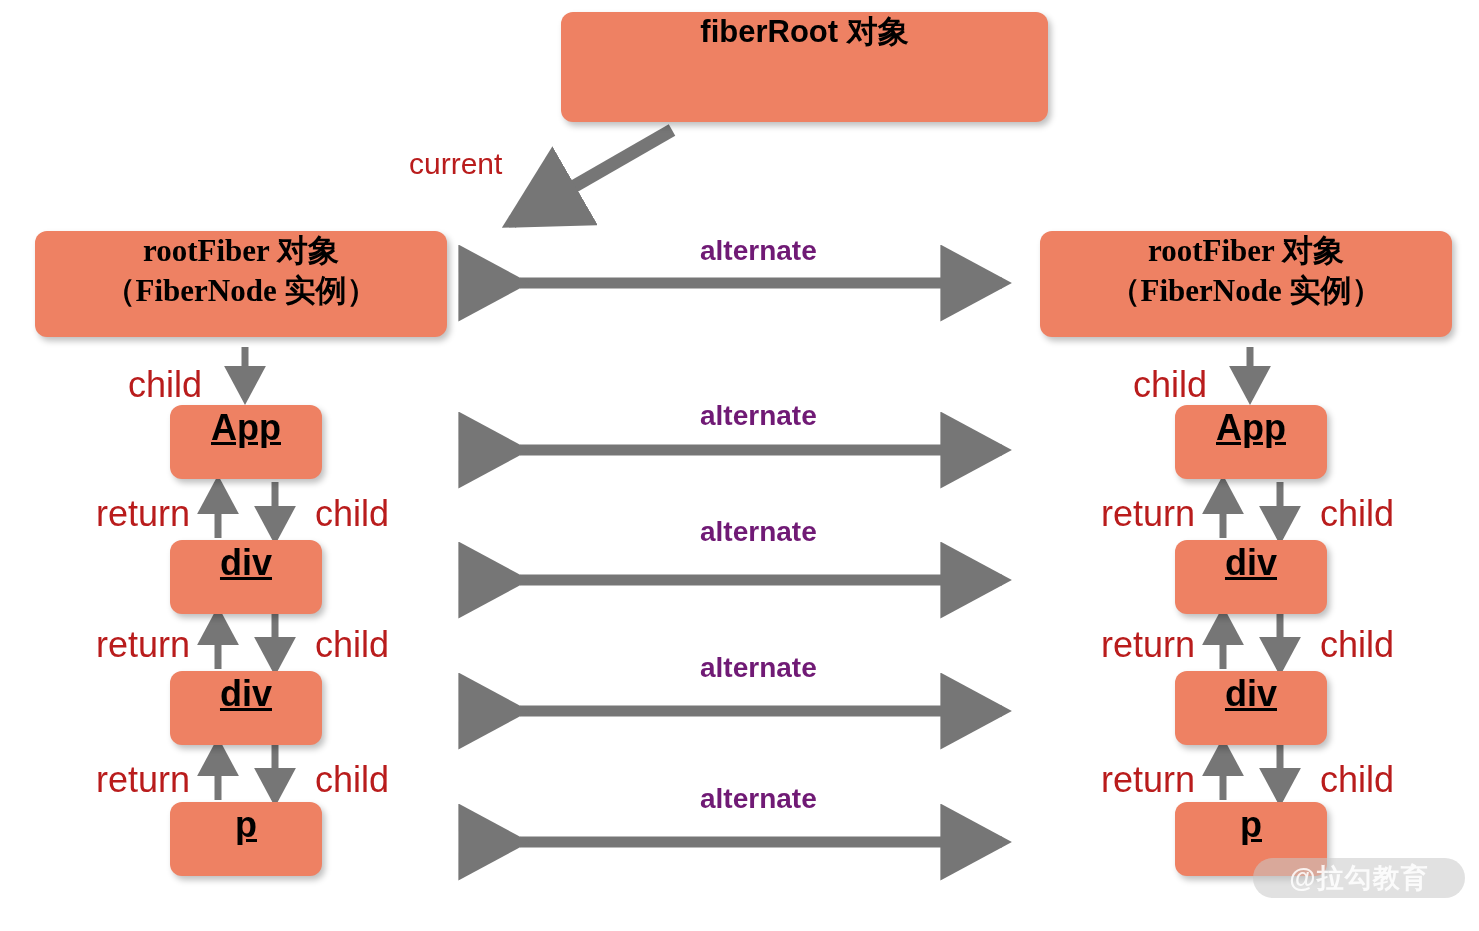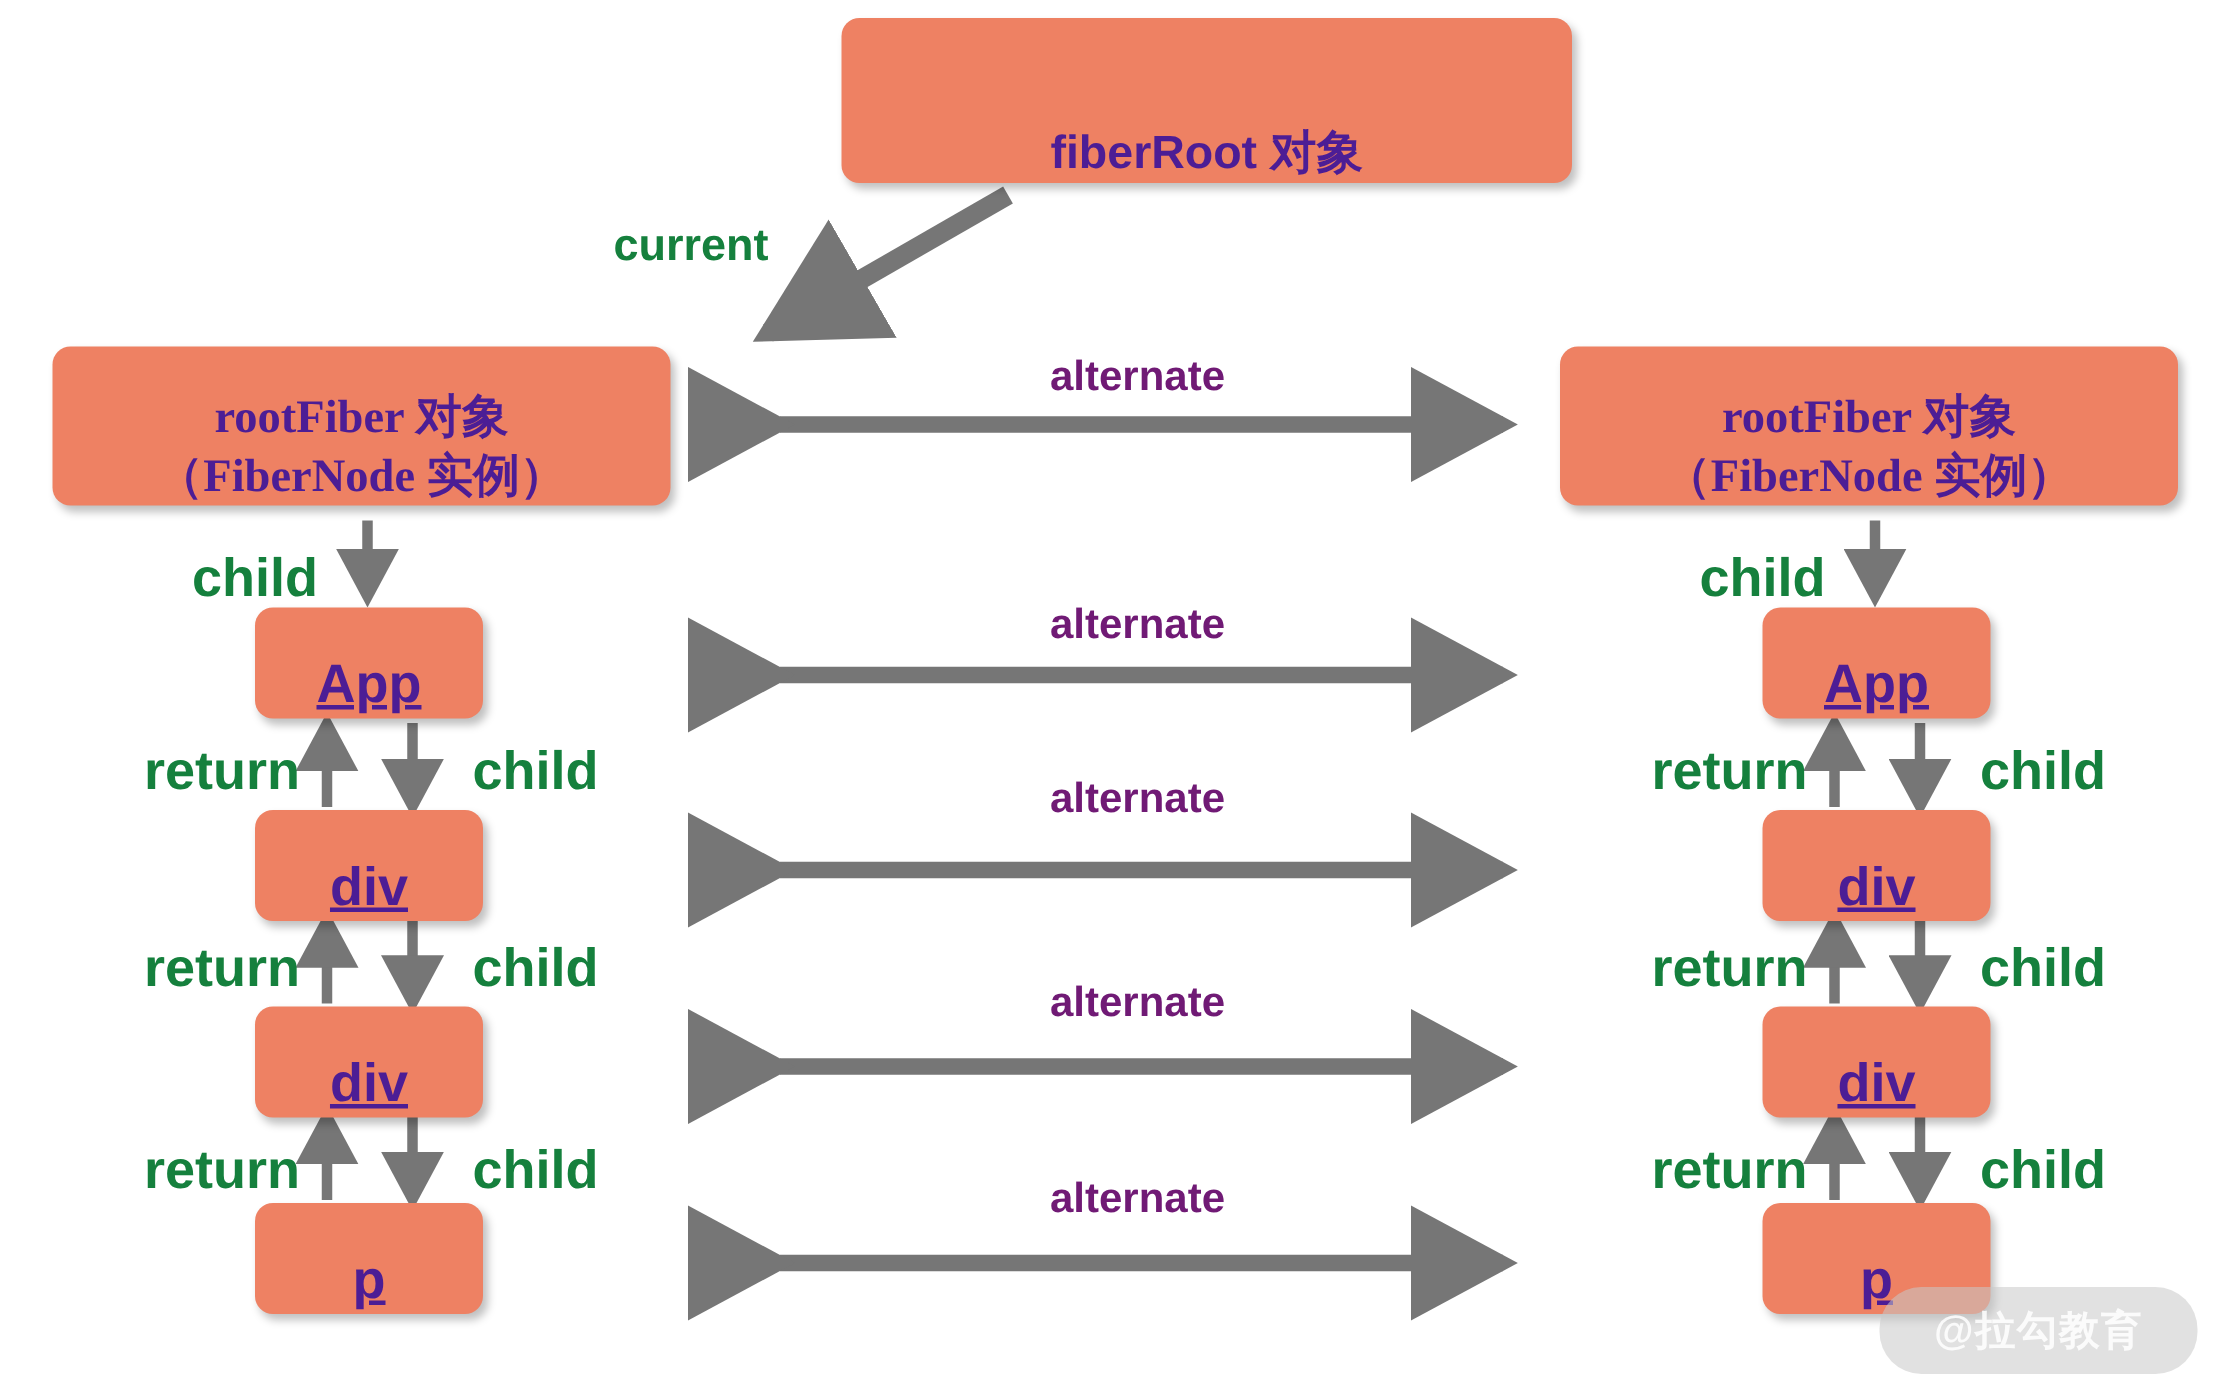--- a/index.html
+++ b/index.html
@@ -15,27 +15,27 @@
     width: 1479px;
     height: 931px;
     background: #ffffff;
     overflow: hidden;
   }
 
   
   .node {
     position: absolute;
     background: #ee8163;
-    color: #4c1d95;
+    color: #000000;
     border-radius: 12px;
     box-shadow: 3px 4px 6px rgba(0,0,0,0.25);
     display: flex;
     flex-direction: column;
     align-items: center;
-    justify-content: flex-end;
+    justify-content: flex-start;
     text-align: center;
     font-weight: bold;
     line-height: 1.28;
     box-sizing: border-box;
     z-index: 3;
   }
   .node.big {
     font-size: 31px;
     font-family: Liberation Serif, serif;
   }
@@ -44,22 +44,22 @@
   }
   .node.small {
     font-size: 36px;
     text-decoration: underline;
   }
   .node .line2 { display: block; }
 
   
   .label {
     position: absolute;
-    color: #15803d;
-    font-weight: bold;
+    color: #b91c1c;
+    font-weight: normal;
     white-space: nowrap;
     z-index: 4;
   }
   .label.alt {
     font-size: 28px;
     font-weight: bold;
     color: #701a75;
   }
   .label.edge {
     font-size: 36px;
@@ -237,15 +237,15 @@
   <div class="node small" style="left:1175px; top:802px; width:152px; height:74px;">
     <span>p</span>
   </div>
 
   <div class="label alt" style="left:700px; top:235px;">alternate</div>
   <div class="label alt" style="left:700px; top:400px;">alternate</div>
   <div class="label alt" style="left:700px; top:516px;">alternate</div>
   <div class="label alt" style="left:700px; top:652px;">alternate</div>
   <div class="label alt" style="left:700px; top:783px;">alternate</div>
 
-  <div class="watermark" style="left:1253px; top:858px; width:212px; height:58px;">@拉勾教育</div>
+  <div class="watermark" style="left:1253px; top:858px; width:212px; height:40px;">@拉勾教育</div>
 
 </div>
 
 </body></html>

